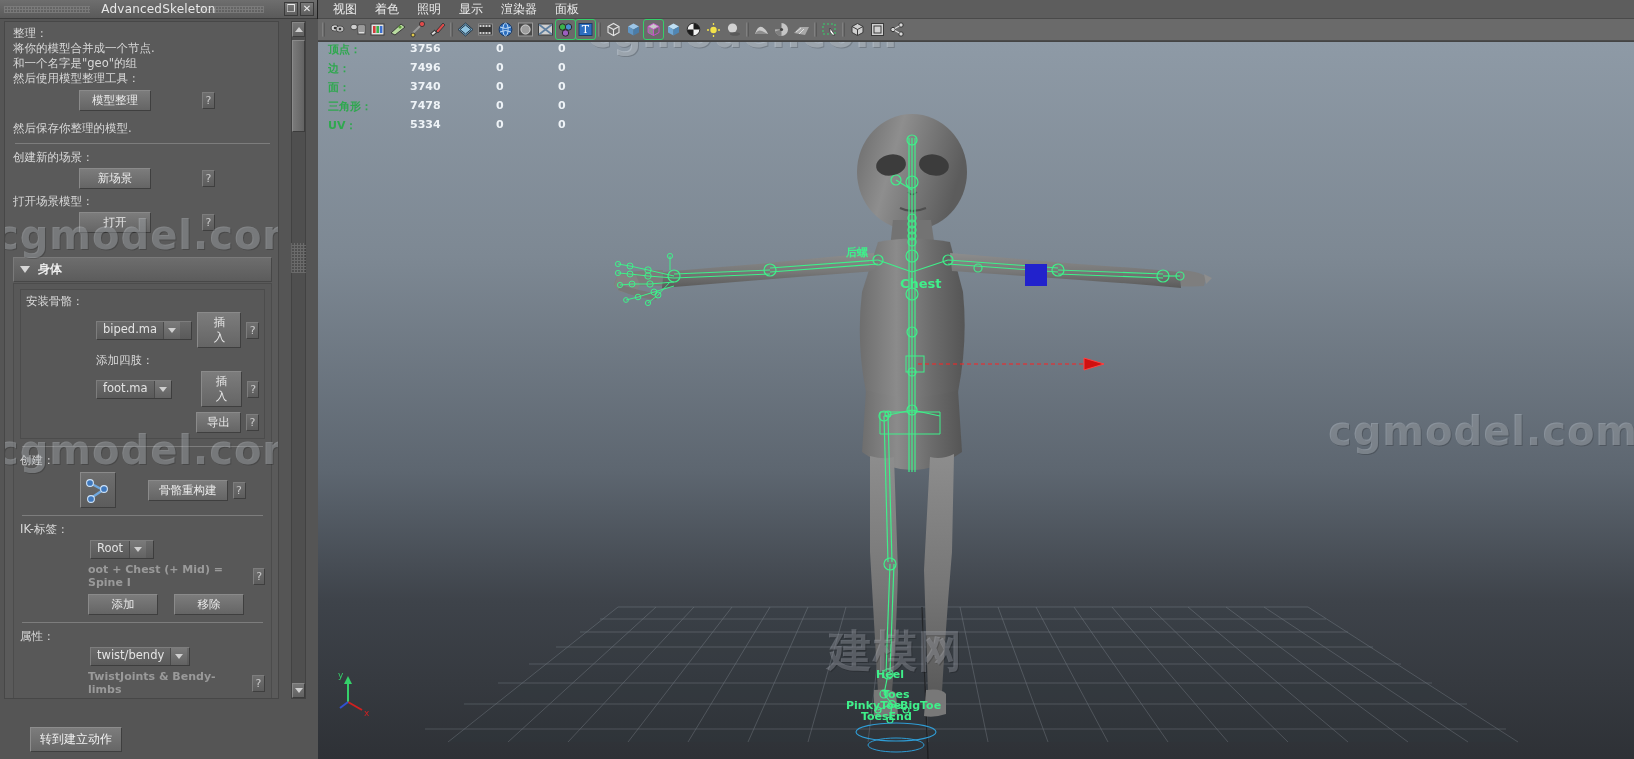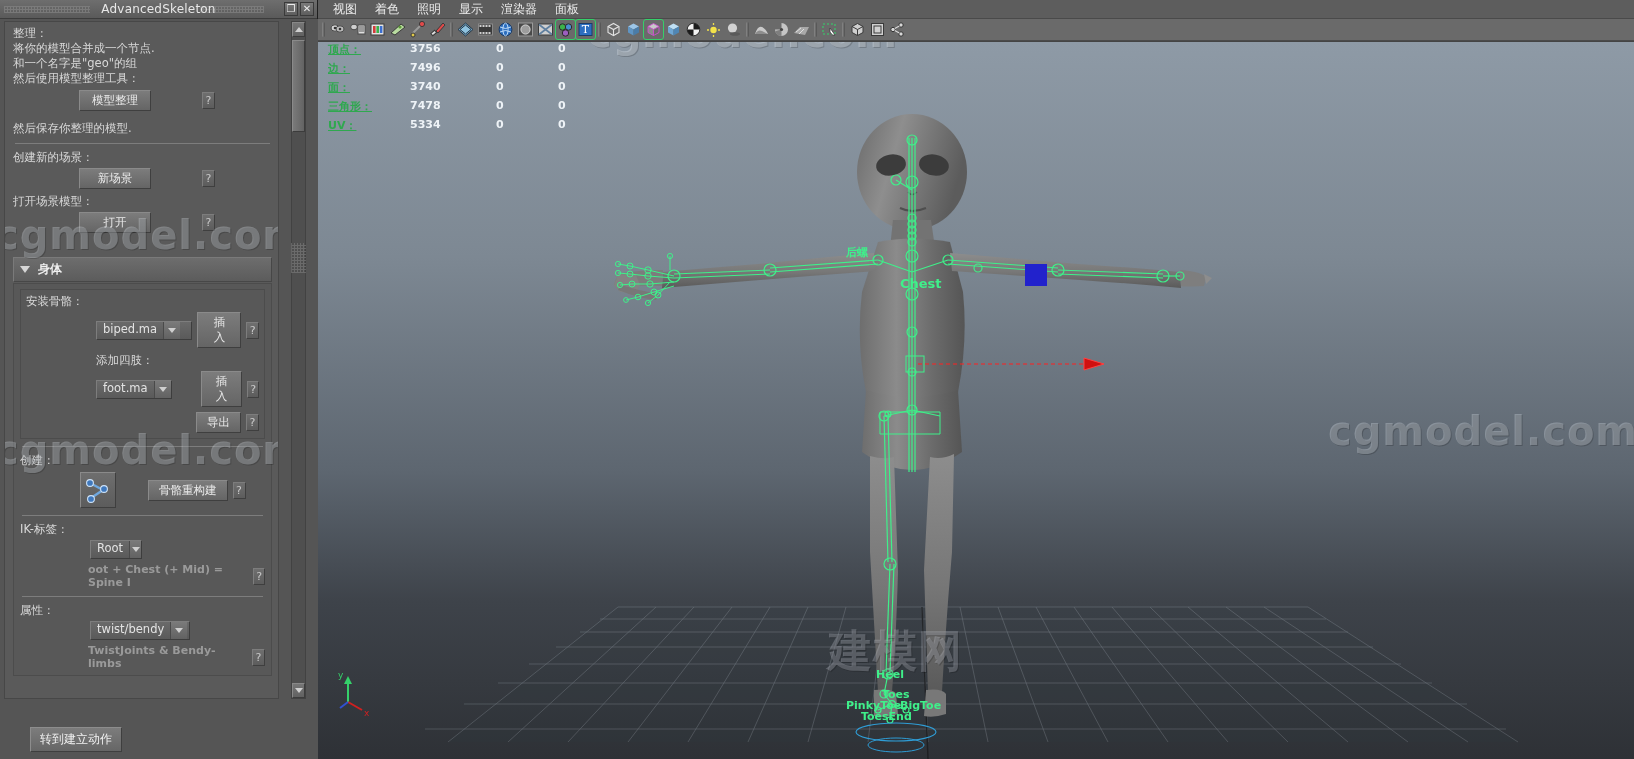--- a/index.html
+++ b/index.html
@@ -201,21 +201,21 @@
   .tsep { width: 7px; height: 17px; display:flex; align-items:center; justify-content:center; }
   .tsep::after { content:""; width:3px; height:15px; background: linear-gradient(90deg,#8a8a8a,#4e4e4e); border-radius:2px; }
 
   #viewport {
     position: absolute; left: 0; top: 42px;
     width: 1316px; height: 717px;
     background: linear-gradient(#8e9aa6 0%, #7d8893 30%, #5d6670 60%, #3e434a 78%, #2e3136 100%);
     overflow: hidden;
   }
   .stat-row { position: absolute; font-size: 11px; font-weight: bold; font-family: "DejaVu Sans", sans-serif; }
-  .stat-label { color: #2fa84f; text-decoration: underline; }
+  .stat-label { color: #2fa84f; }
   .stat-num { color: #eef3f7; }
 
   svg { display: block; }
 </style>
 </head>
 <body>
 
 <div id="app">
 
   <div id="left-panel">
@@ -318,28 +318,32 @@
             </div>
             <div style="width:22px"></div>
             <div class="btn">骨骼重构建</div>
             <div class="help">?</div>
           </div>
 
           <div class="hr"></div>
 
           <div class="lbl">IK-标签：</div>
           <div class="row" style="margin-top:3px;padding-left:70px">
-            <div class="combo" style="width:52px">
+            <div class="combo" style="width:64px">
               <span class="cap">Root</span>
               <span class="arrow"></span>
             </div>
           </div>
           <div class="row" style="margin-top:4px;padding-left:68px;align-items:center">
             <div class="lbl-gray">oot + Chest (+ Mid) = Spine I</div>
             <div class="help" style="margin-left:2px">?</div>
+          </div>
+          <div class="row row-gap" style="margin-top:5px;padding-left:68px;gap:16px">
+            <div class="btn" style="width:70px">添加</div>
+            <div class="btn" style="width:70px">移除</div>
           </div>
 
           <div class="hr"></div>
 
           <div class="lbl">属性：</div>
           <div class="row" style="margin-top:3px;padding-left:70px">
             <div class="combo" style="width:100px">
               <span class="cap">twist/bendy</span>
               <span class="arrow"></span>
             </div>

